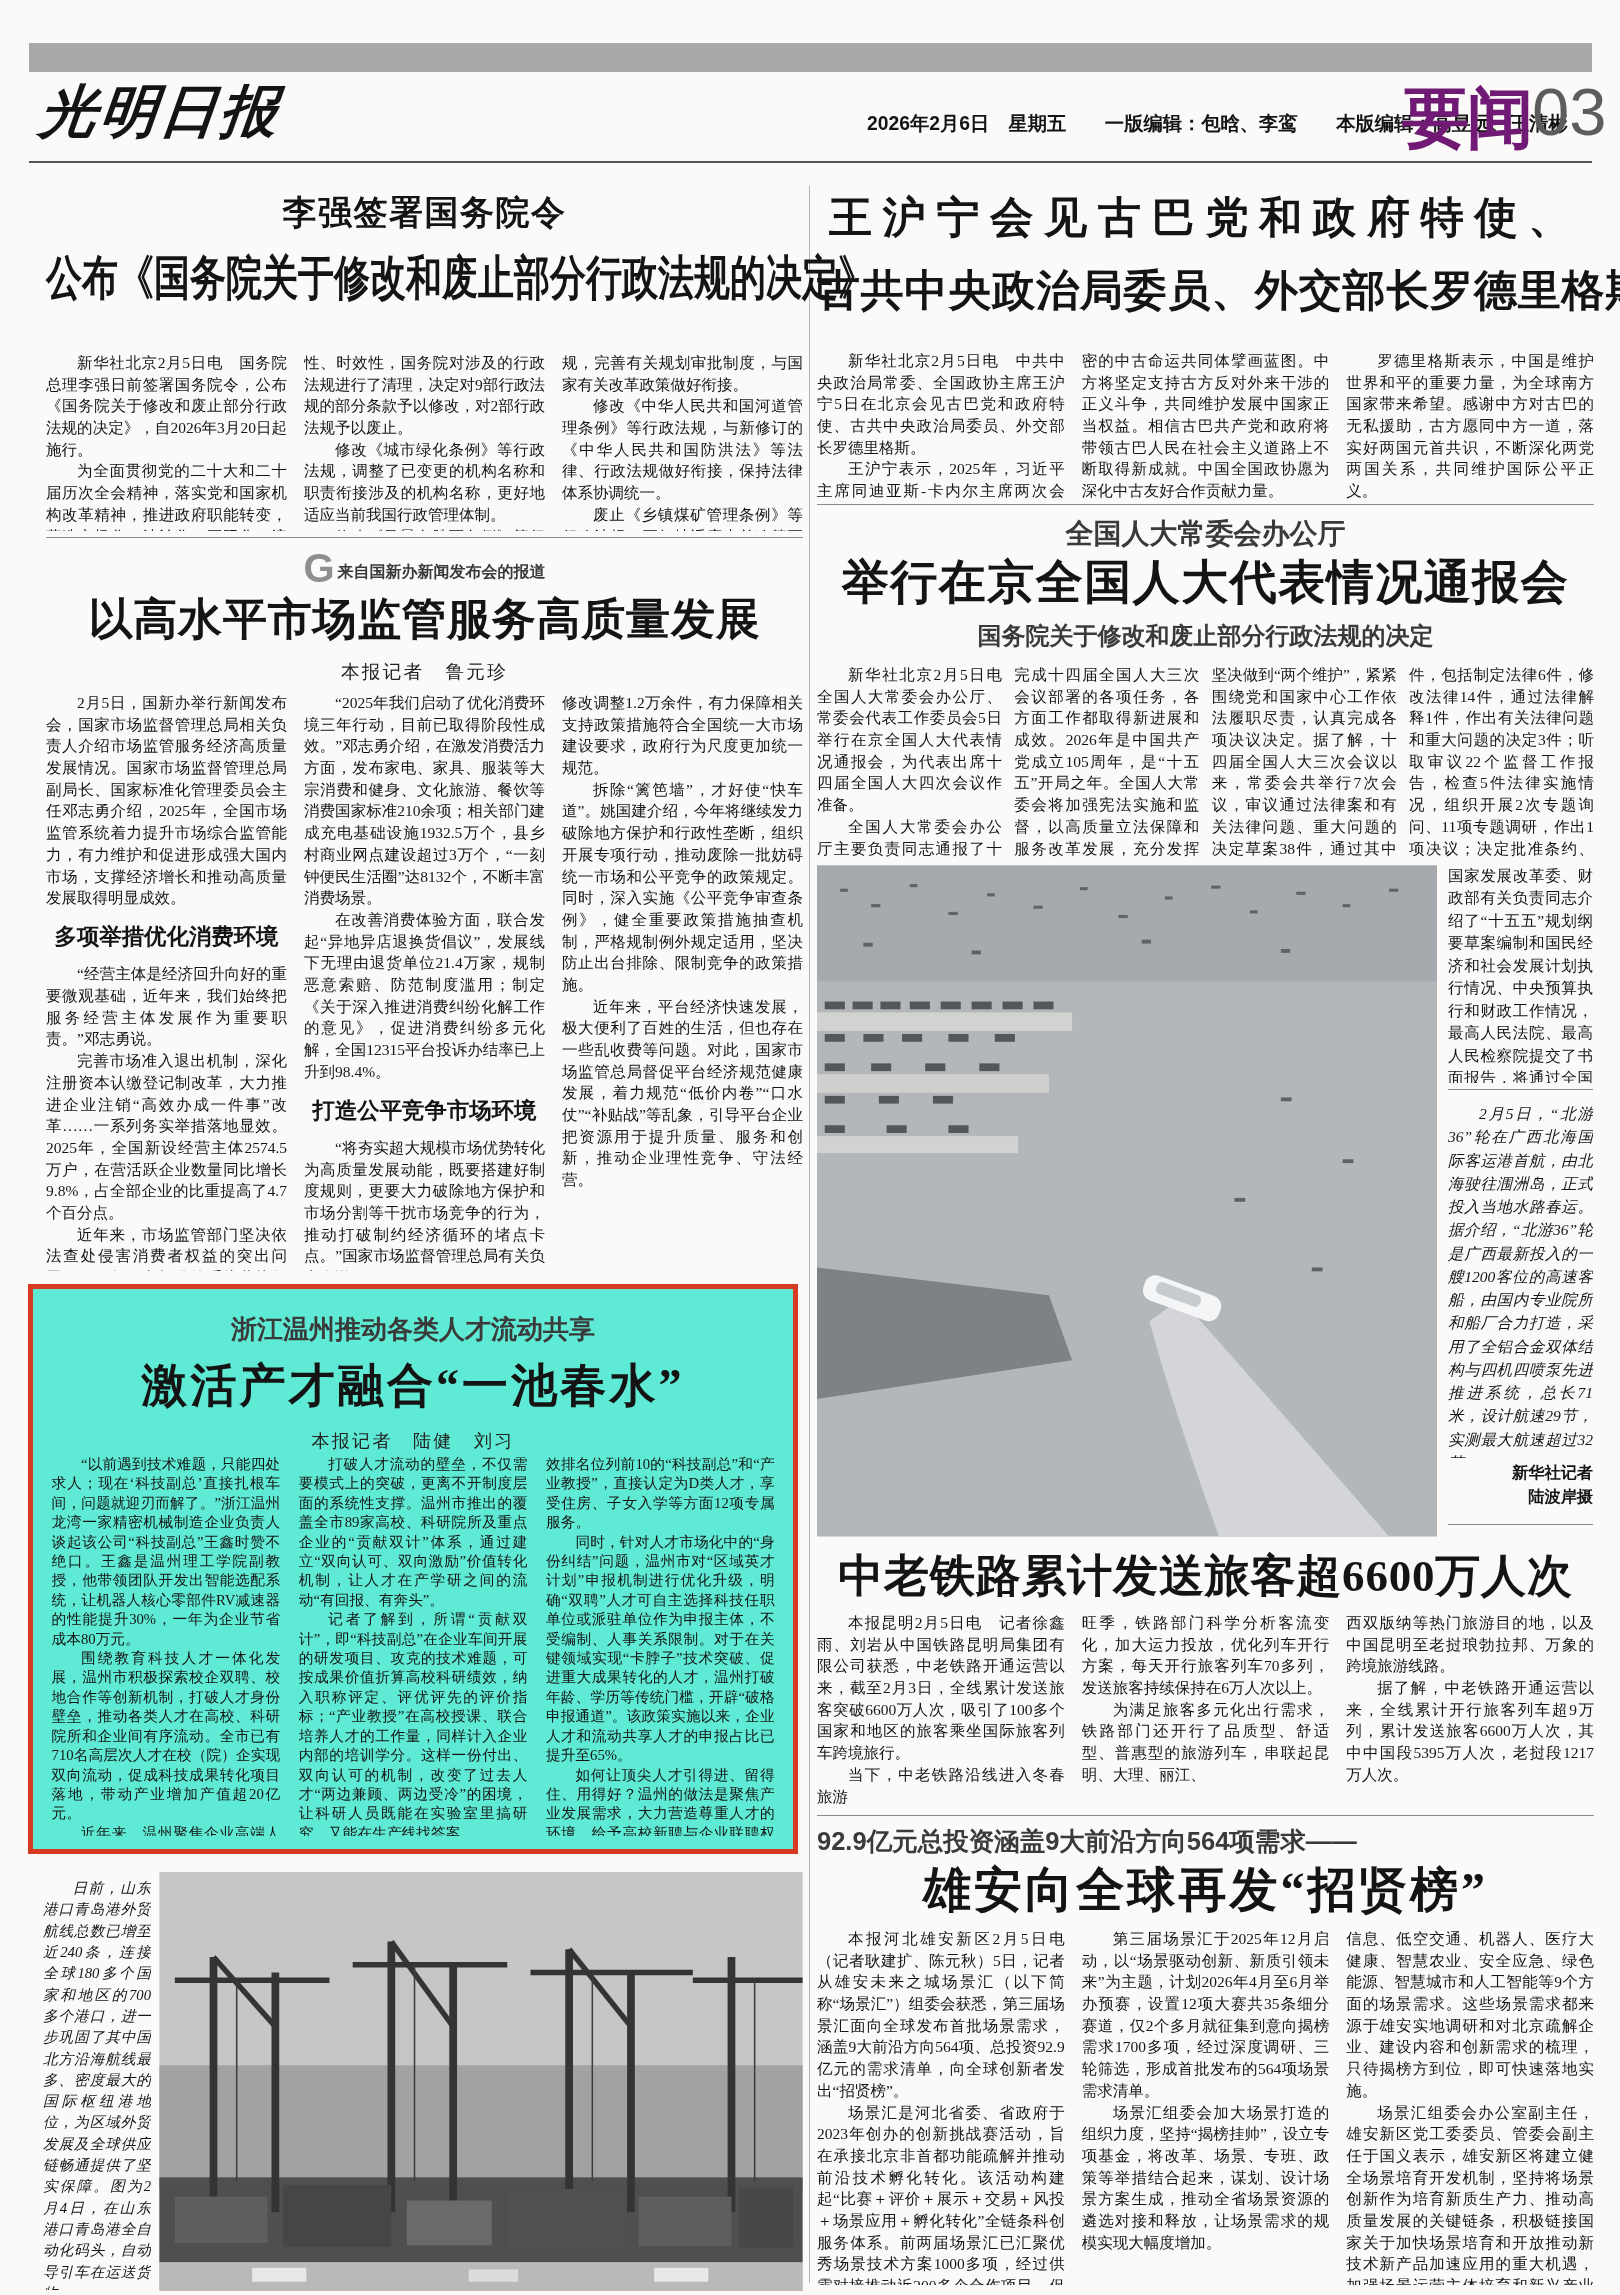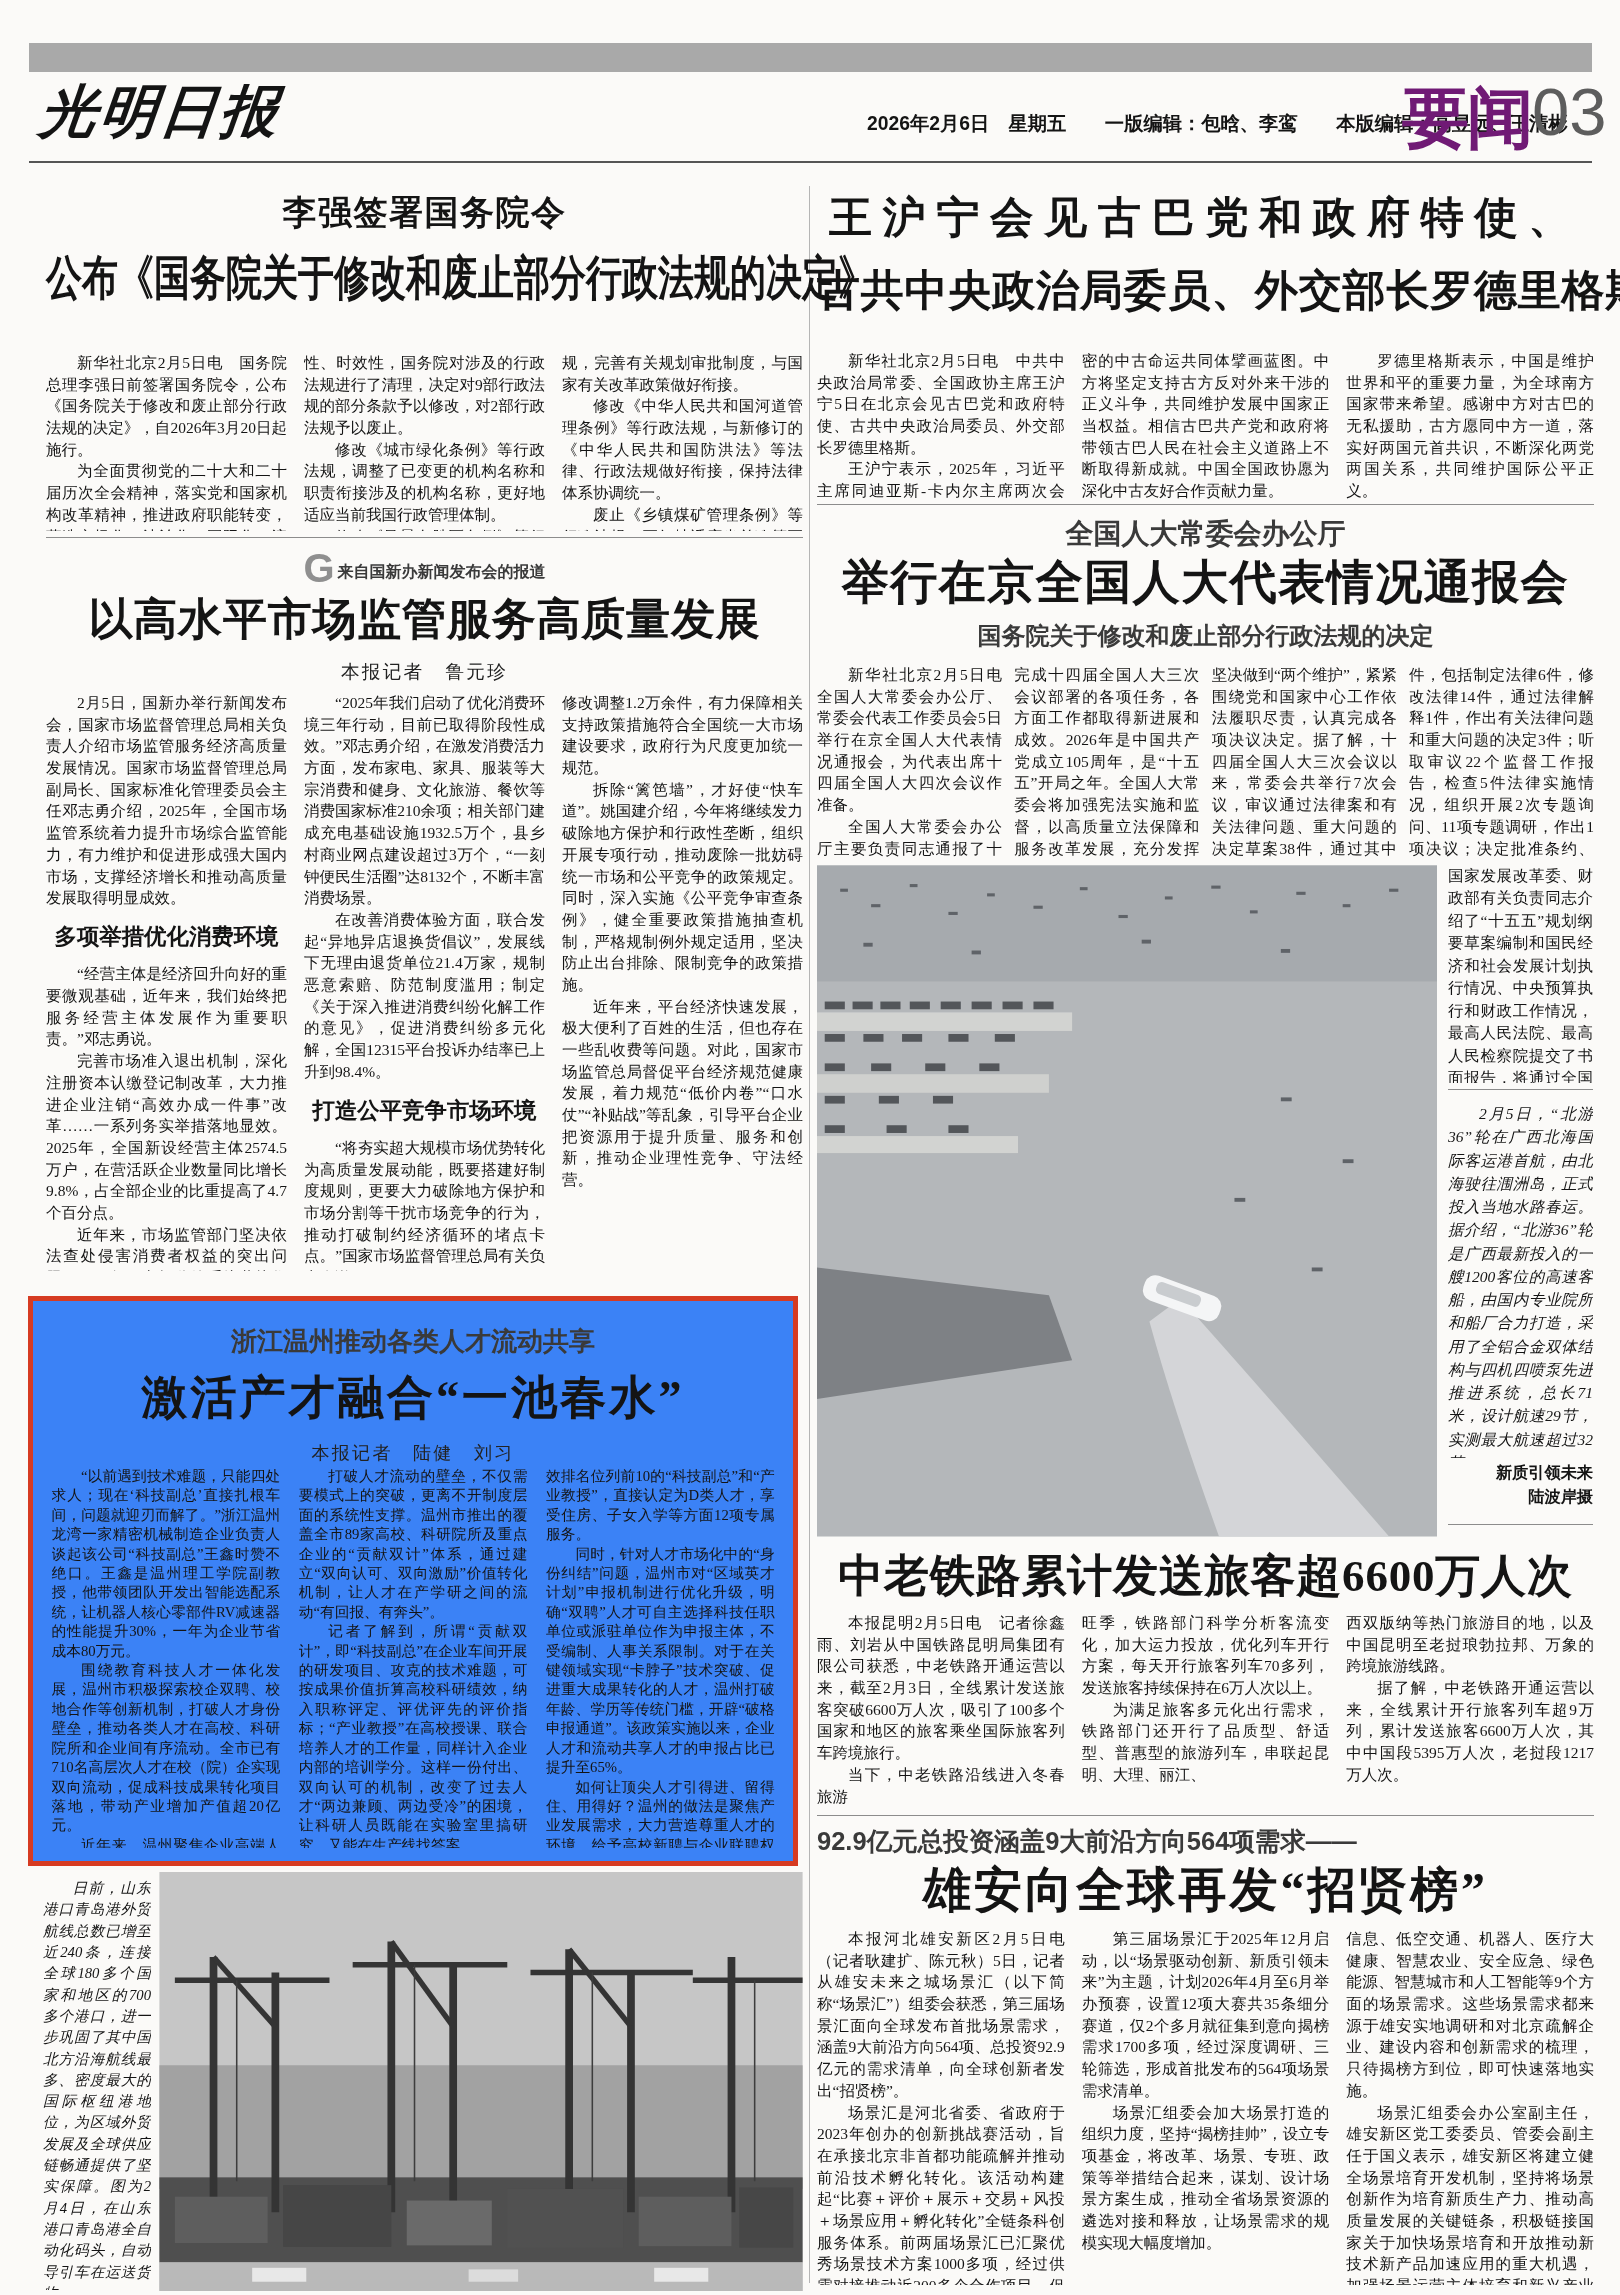--- a/index.html
+++ b/index.html
@@ -17,21 +17,21 @@
   .h-mid{font-size:44px;font-weight:900;text-align:center;letter-spacing:0.8px;white-space:nowrap;}
   .kicker{font-family:"Liberation Sans","DejaVu Sans",sans-serif;font-weight:bold;color:#3a3a3a;}
   .byline{font-size:18.6px;text-align:center;letter-spacing:2.3px;color:#222;}
   
   .cols{position:absolute;display:flex;}
   .cols .c{flex:1;font-size:15.5px;line-height:1.40;text-align:justify;overflow:hidden;}
   .c p{margin:0;text-indent:2em;}
   .sub{font-family:"Liberation Sans","DejaVu Sans",sans-serif;font-weight:bold;font-size:22.4px;
        text-align:center;text-indent:0 !important;margin:12.4px 0 10.8px 0 !important;}
   
-  .redbox{position:absolute;border:5.4px solid #d63b22;background:#3b82f6;margin-top:12px;}
+  .redbox{position:absolute;border:5.4px solid #d63b22;background:#5eead4;}
   
   .capcol{font-style:italic;text-align:justify;overflow:hidden;}
   .masthead{font-style:italic;font-weight:bold;letter-spacing:3.1px;transform:skewX(-6deg);}
 </style>
 </head>
 <body>
 
 <div class="page">
 
   <div class="abs" style="left:29px;top:43px;width:1563px;height:29px;background:#a9a9a9;"></div>
@@ -281,21 +281,21 @@
 
   <div class="abs" style="left:1448px;top:865px;width:145px;height:218px;overflow:hidden;font-size:15.5px;line-height:1.45;text-align:justify;">
     <p style="margin:0;text-indent:0;">国家发展改革委、财政部有关负责同志介绍了“十五五”规划纲要草案编制和国民经济和社会发展计划执行情况、中央预算执行和财政工作情况，最高人民法院、最高人民检察院提交了书面报告，将通过全国人大代表工作信息化平台推送，供各位代表参阅。</p>
   </div>
   <div class="hr" style="left:1448px;top:1089px;width:145px;height:0.8px;"></div>
 
   <div class="abs capcol" style="left:1448px;top:1102px;width:145px;height:356px;font-size:15.5px;line-height:1.5;">
     <p style="margin:0;text-indent:2em;">2月5日，“北游36”轮在广西北海国际客运港首航，由北海驶往涠洲岛，正式投入当地水路春运。据介绍，“北游36”轮是广西最新投入的一艘1200客位的高速客船，由国内专业院所和船厂合力打造，采用了全铝合金双体结构与四机四喷泵先进推进系统，总长71米，设计航速29节，实测最大航速超过32节。</p>
   </div>
   <div class="abs" style="left:1448px;top:1461px;width:145px;text-align:right;font-weight:bold;font-size:16.2px;line-height:1.5;">
-    <div>新质引领未来</div>
+    <div>新华社记者</div>
     <div>陆波岸摄</div>
   </div>
   <div class="hr" style="left:1448px;top:1524px;width:145px;height:0.8px;"></div>
 
   <div class="abs" style="left:817px;top:1546px;width:777px;text-align:center;font-size:45px;font-weight:900;letter-spacing:0.8px;white-space:nowrap;">中老铁路累计发送旅客超6600万人次</div>
 
   <div class="cols" style="left:817px;top:1612px;width:777px;height:193px;gap:17px;">
     <div class="c">
       <p>本报昆明2月5日电　记者徐鑫雨、刘岩从中国铁路昆明局集团有限公司获悉，中老铁路开通运营以来，截至2月3日，全线累计发送旅客突破6600万人次，吸引了100多个国家和地区的旅客乘坐国际旅客列车跨境旅行。</p>
       <p>当下，中老铁路沿线进入冬春旅游</p>

